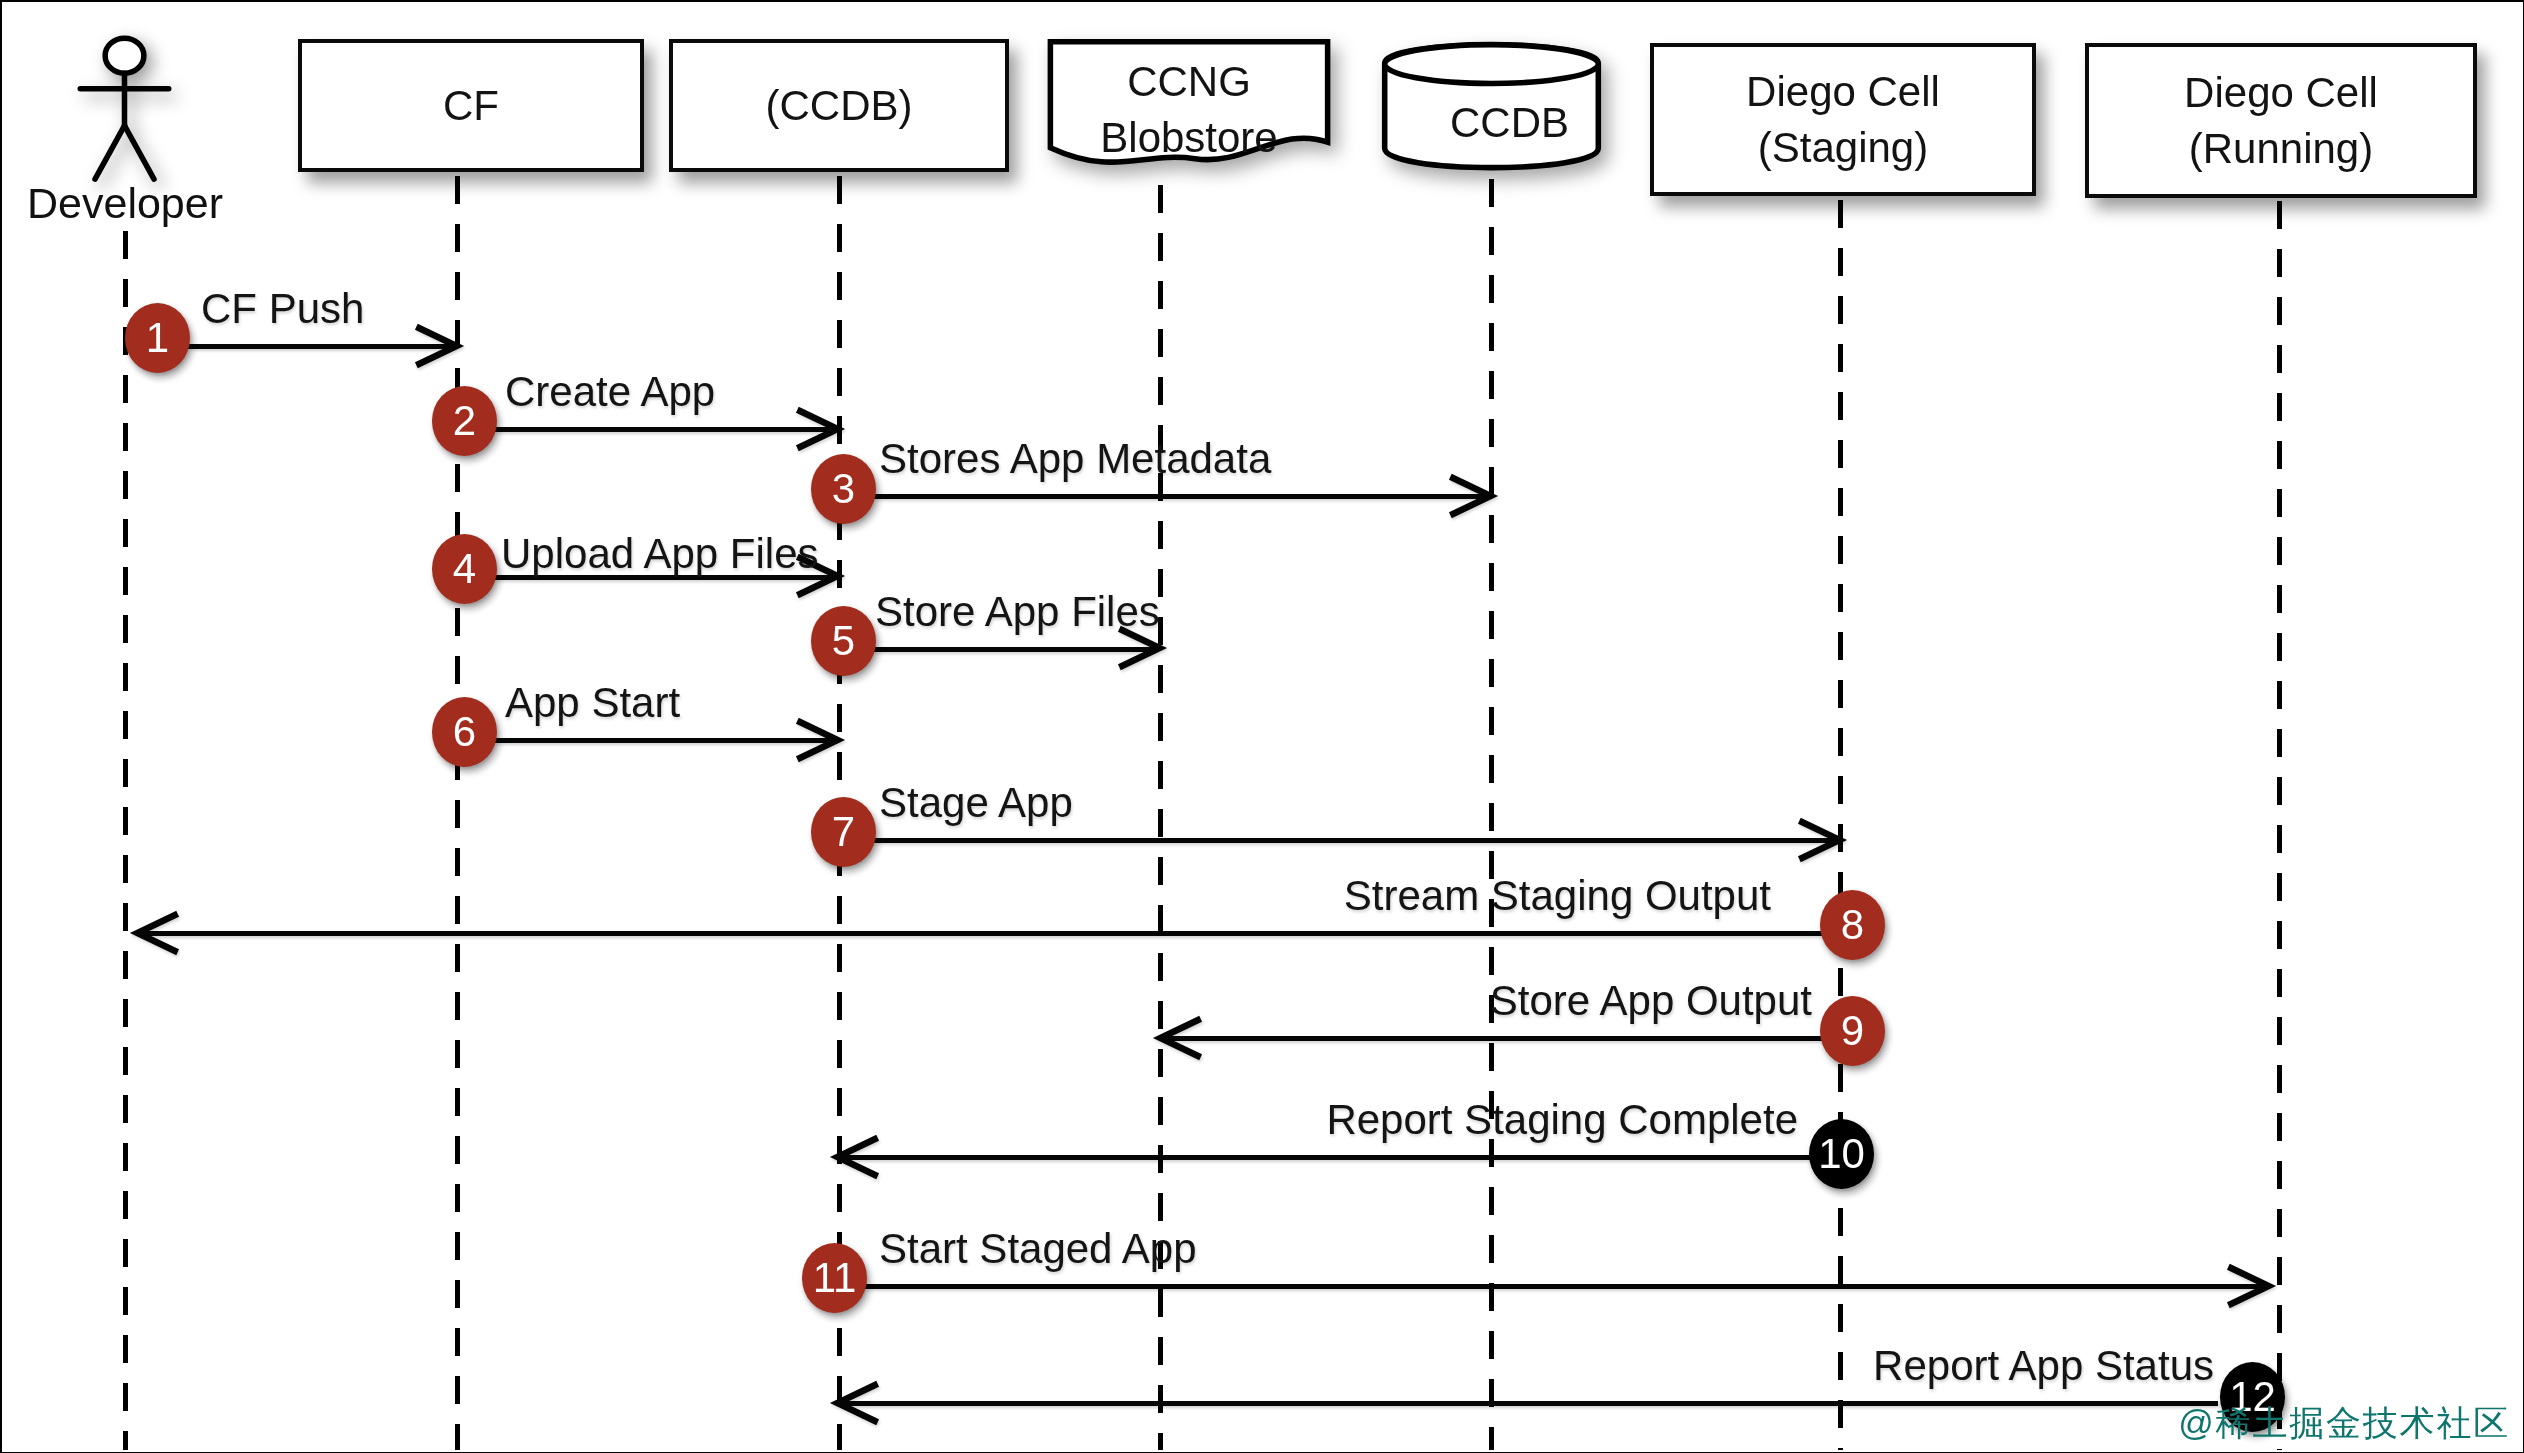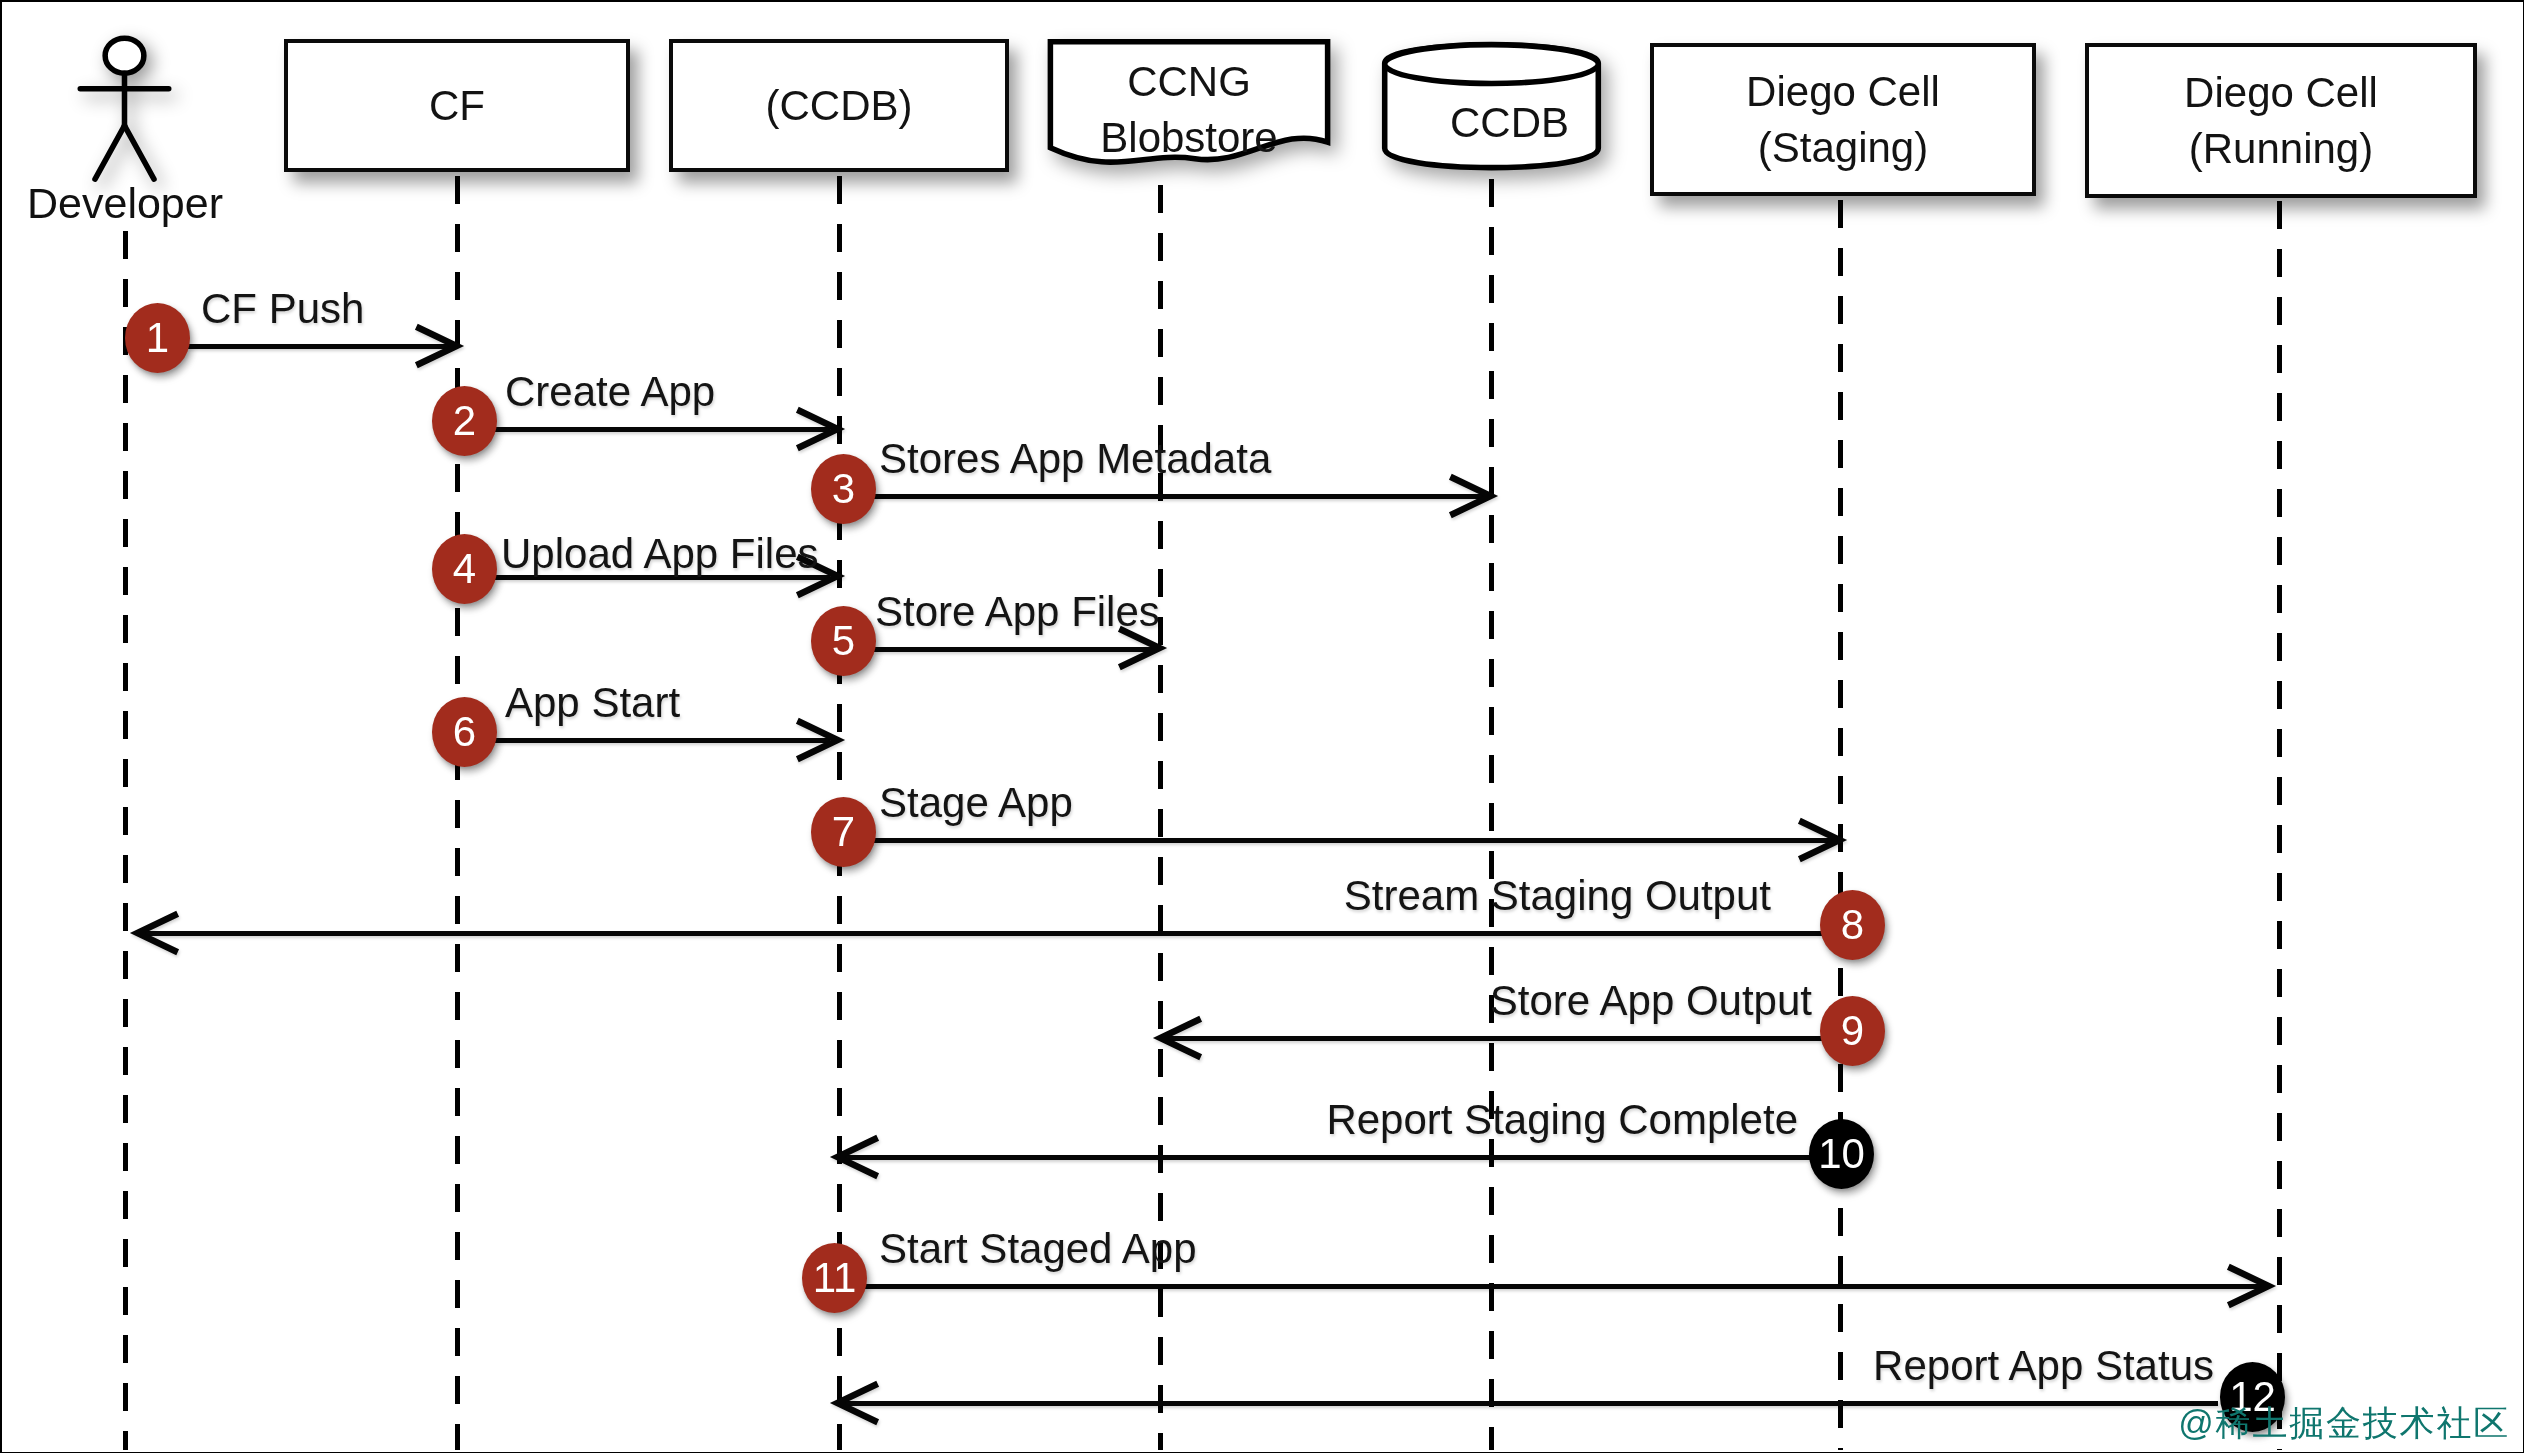--- a/index.html
+++ b/index.html
@@ -55,21 +55,21 @@
     </div>
   <div class="layer" id="participants-layer">
       <svg class="actor-svg" width="129" height="157" viewBox="0 0 140 170" style="left:58px;top:24px;position:absolute;">
         <ellipse cx="70" cy="32" rx="21" ry="19" fill="#fff" stroke="#000" stroke-width="6"></ellipse>
         <line x1="70" y1="51" x2="70" y2="108" stroke="#000" stroke-width="6" stroke-linecap="round"></line>
         <line x1="22" y1="68" x2="118" y2="68" stroke="#000" stroke-width="6" stroke-linecap="round"></line>
         <line x1="70" y1="108" x2="38" y2="166" stroke="#000" stroke-width="6" stroke-linecap="round"></line>
         <line x1="70" y1="108" x2="102" y2="166" stroke="#000" stroke-width="6" stroke-linecap="round"></line>
       </svg>
       <div class="actor-label" style="left: -25px; width: 296px; top: 177px;">Developer</div>
-      <div class="pbox" style="left: 282px; top: 37px; width: 346px; height: 133px;">
+      <div class="pbox" style="left: 296px; top: 37px; width: 346px; height: 133px;">
         <span>CF</span>
       </div>
       <div class="pbox" style="left: 667px; top: 37px; width: 340px; height: 133px;">
         <span>(CCDB)</span>
       </div>
       <svg class="shape-svg" width="284" height="140" viewBox="0 0 307 152" style="left:1045px;top:37px;position:absolute;">
         <path d="M3,3 H304 V112 C 252,94 216,138 160,130 C 104,122 72,150 3,118 Z" fill="#fff" stroke="#000" stroke-width="6" stroke-linejoin="miter"></path>
       </svg>
       <div class="shape-label" style="left: 1045px; top: 50px; width: 284px; height: 115px;">
         <span>CCNG</span>

